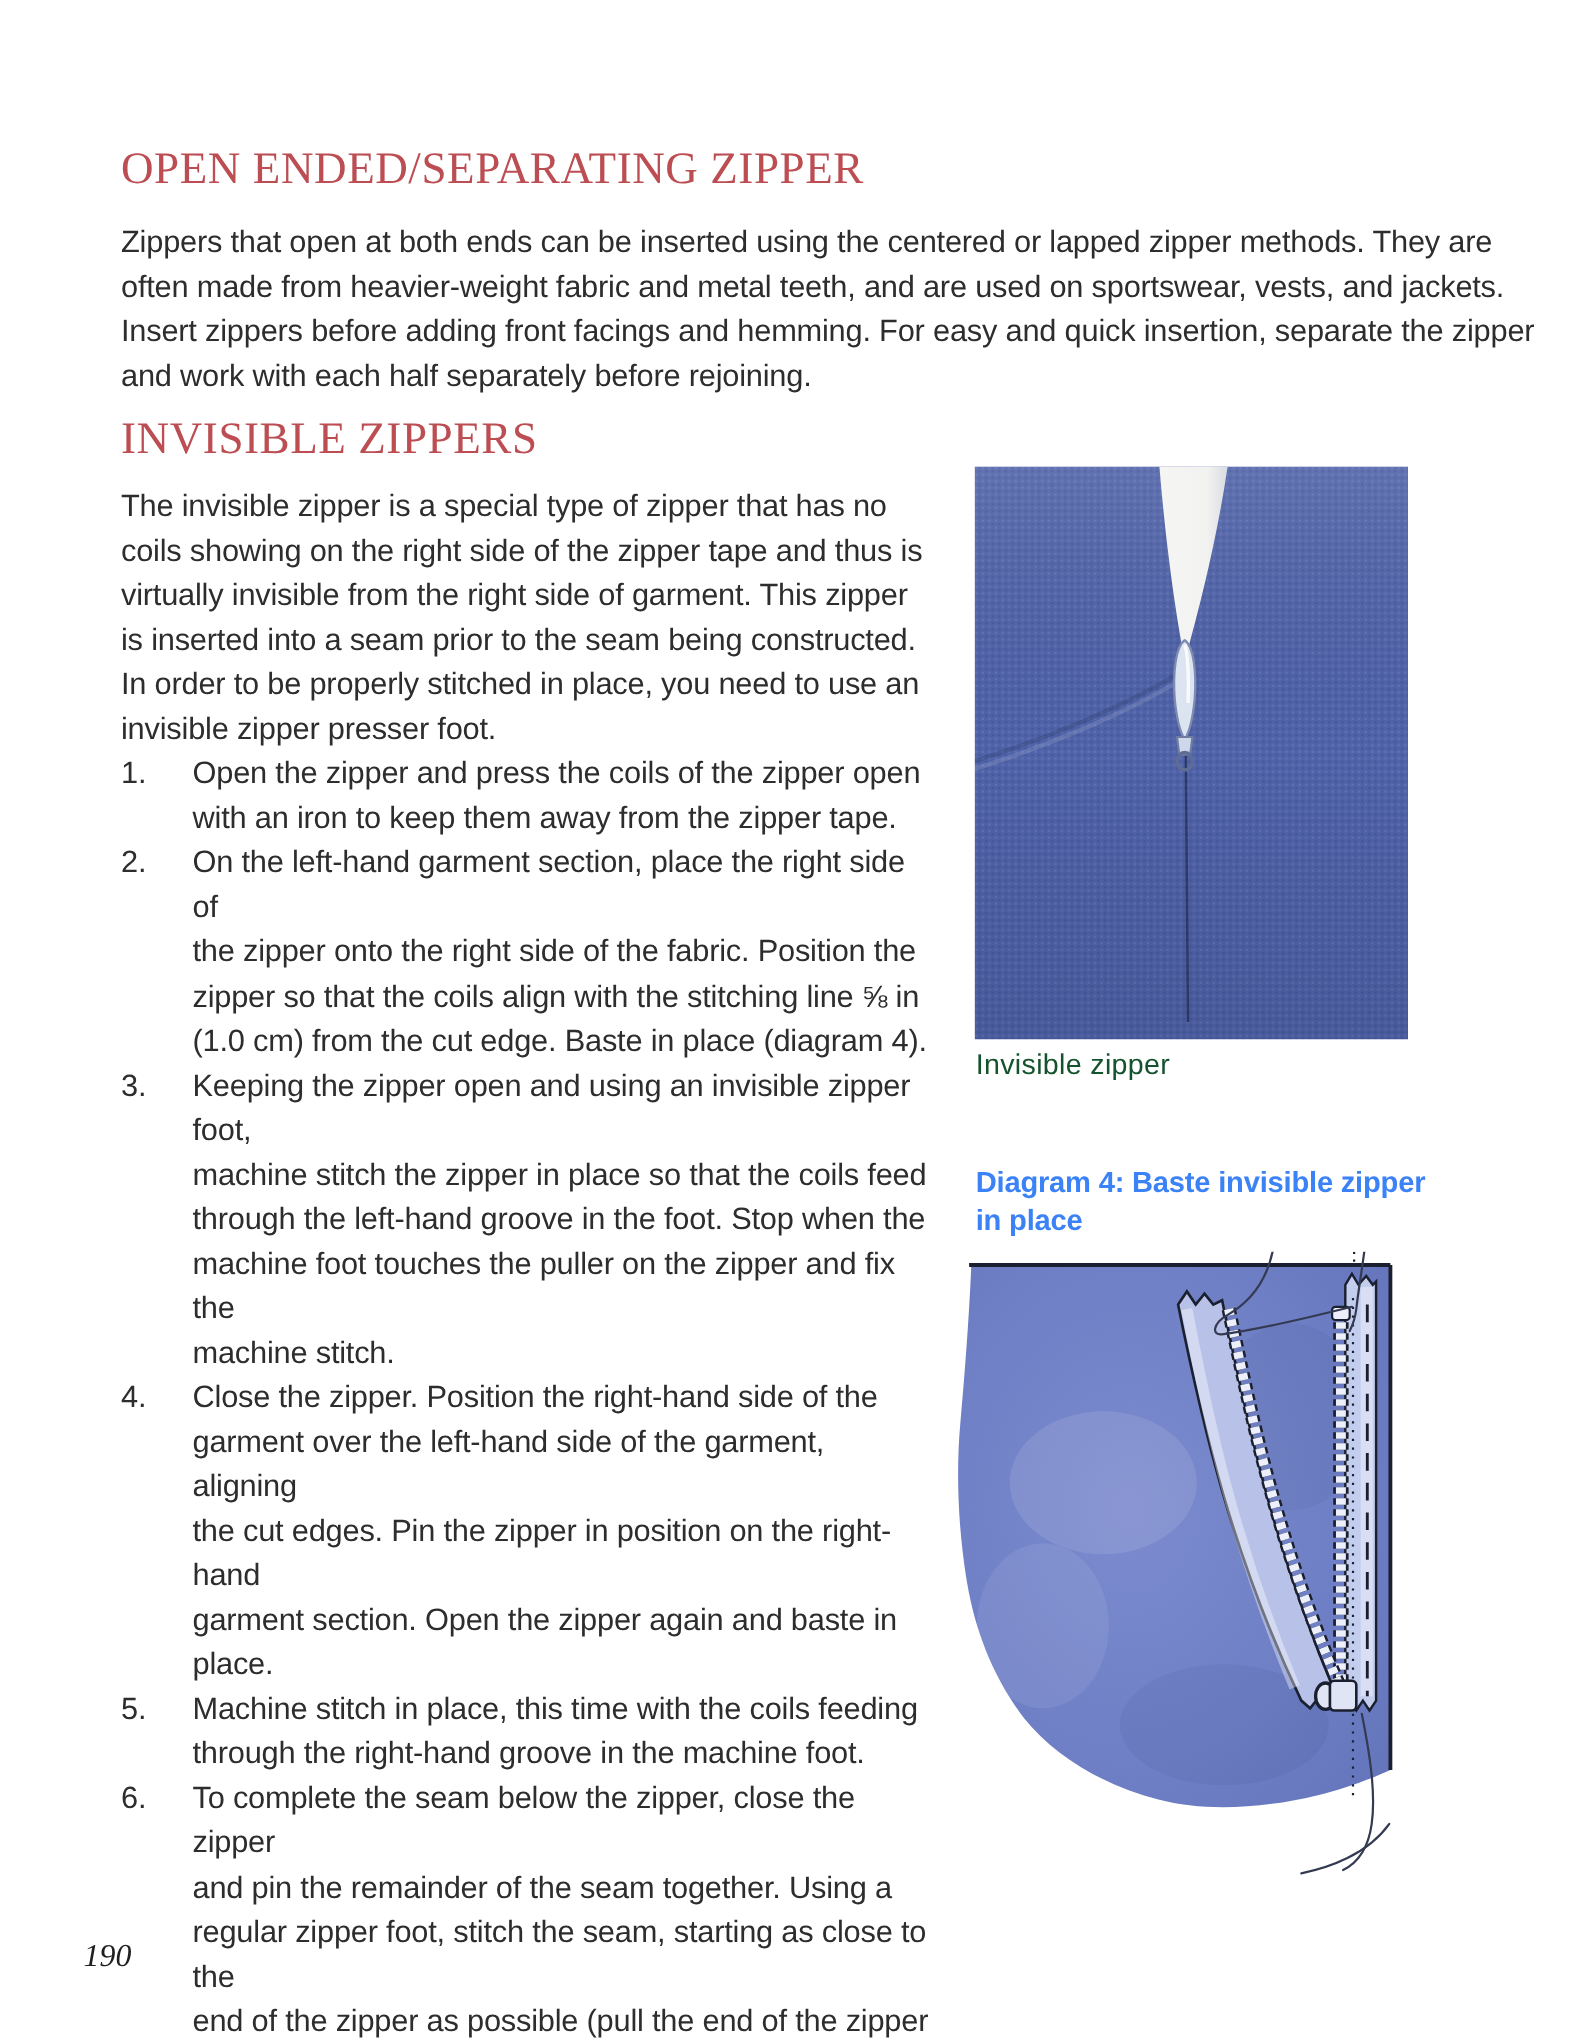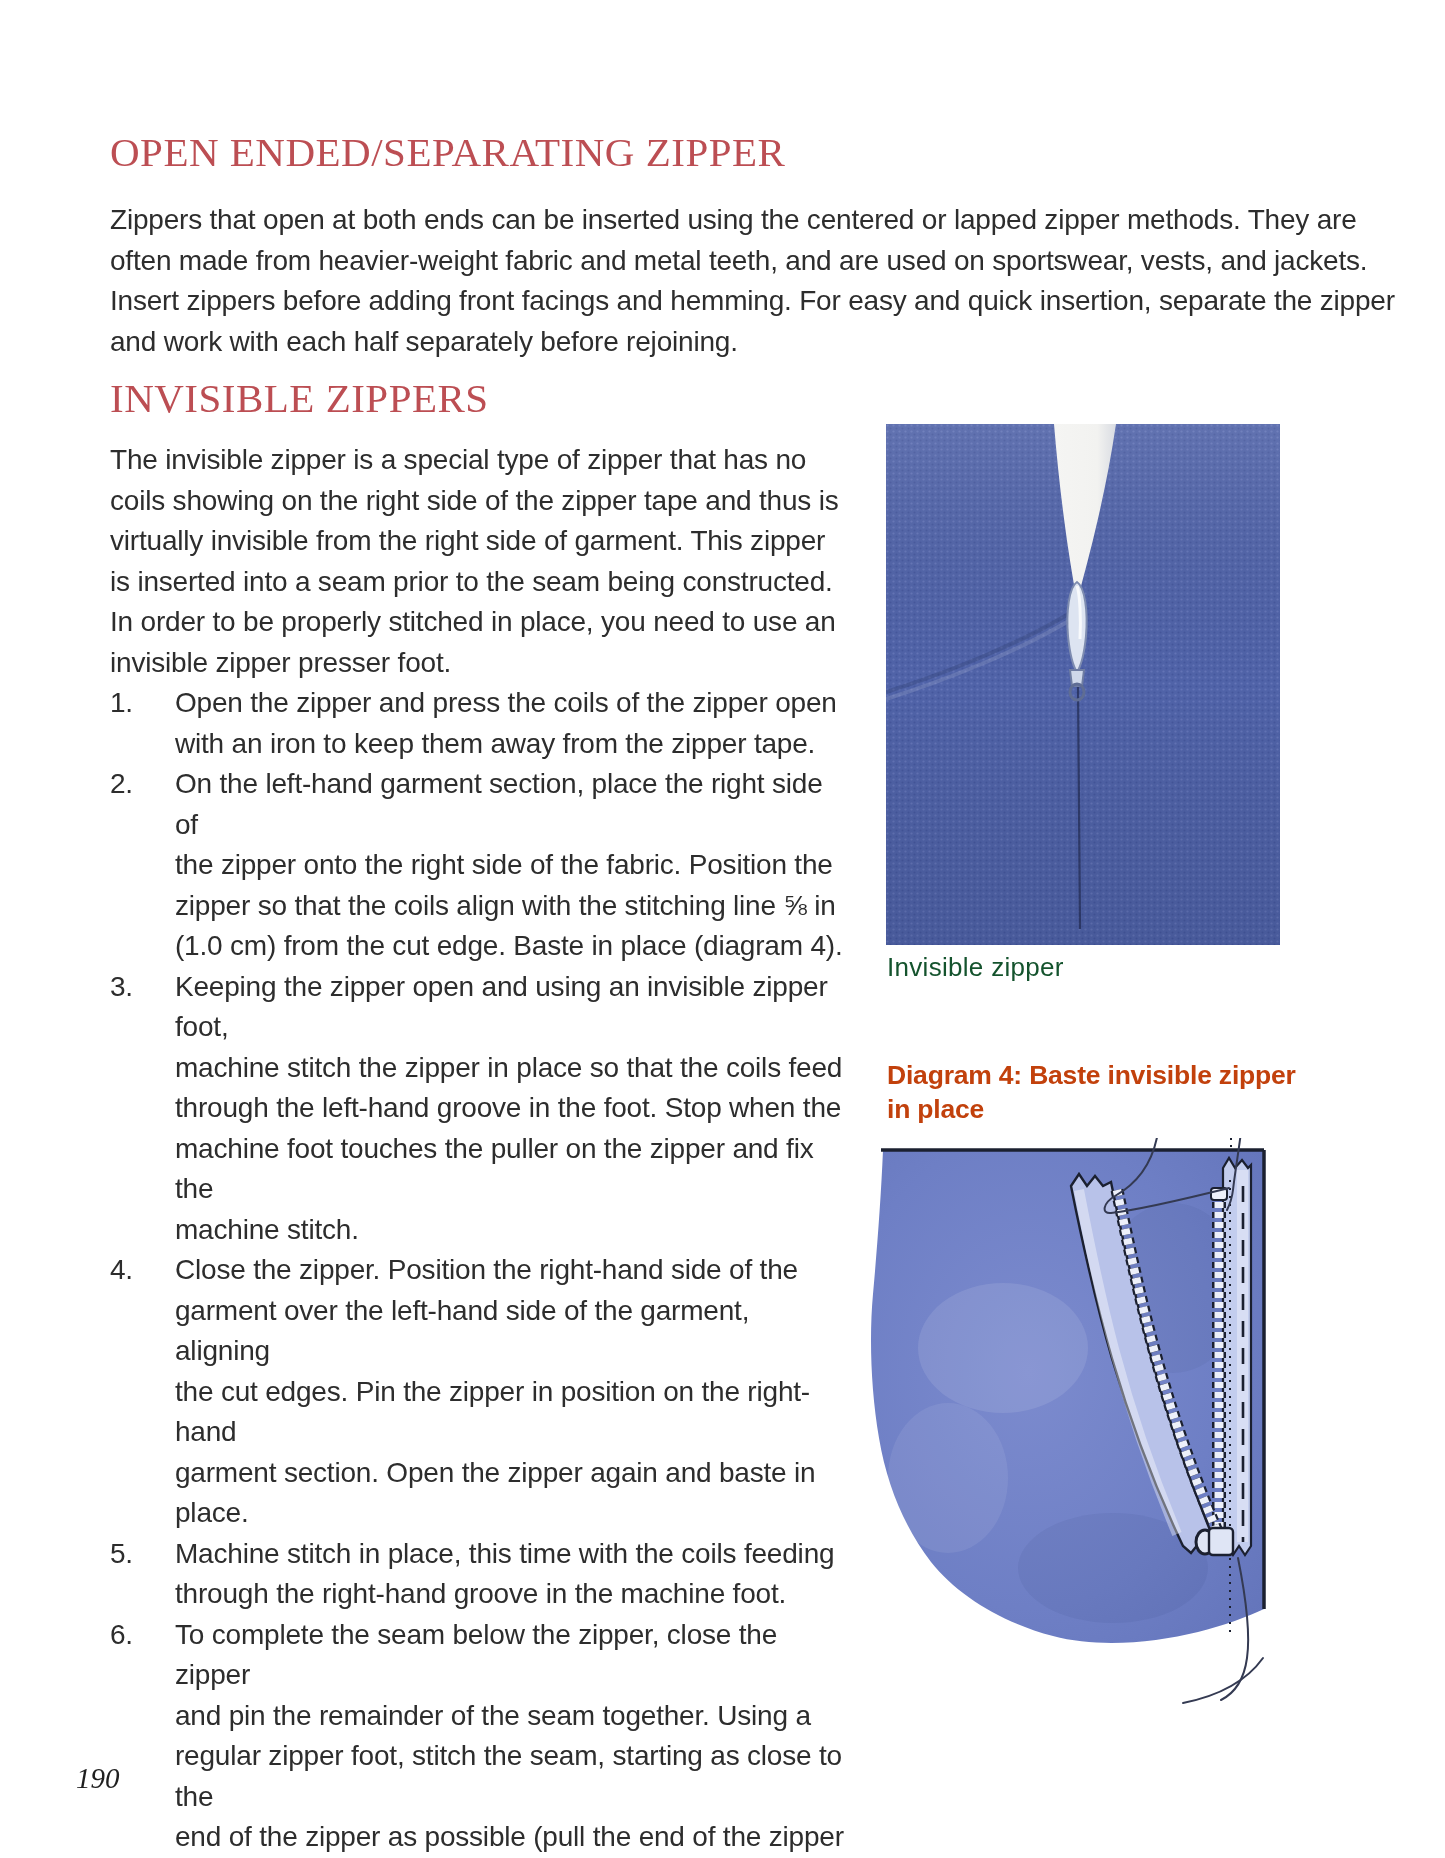--- a/index.html
+++ b/index.html
@@ -29,21 +29,21 @@
   .step-text{flex:1;margin-left:20px;}
   #photo-figure{
     position:absolute;left:886px;top:424px;width:394px;height:521px;
   }
   #photo-caption{
     position:absolute;left:887px;top:952px;margin:0;
     font-size:26px;color:#14532d;letter-spacing:0.3px;
   }
   #diagram-caption{
     position:absolute;left:887px;top:1058px;margin:0;width:420px;
-    font-size:26.5px;line-height:34px;font-weight:bold;color:#c2410c;
+    font-size:26.5px;line-height:34px;font-weight:bold;color:#3b82f6;
     white-space:pre-line;letter-spacing:-0.2px;
   }
   #diagram-figure{
     position:absolute;left:853px;top:1138px;width:424px;height:580px;
   }
   #footer{
     position:absolute;left:76px;top:1762px;
     font-family:"Liberation Serif",serif;font-style:italic;
     font-size:29px;color:#1f1f1f;display:flex;
   }

